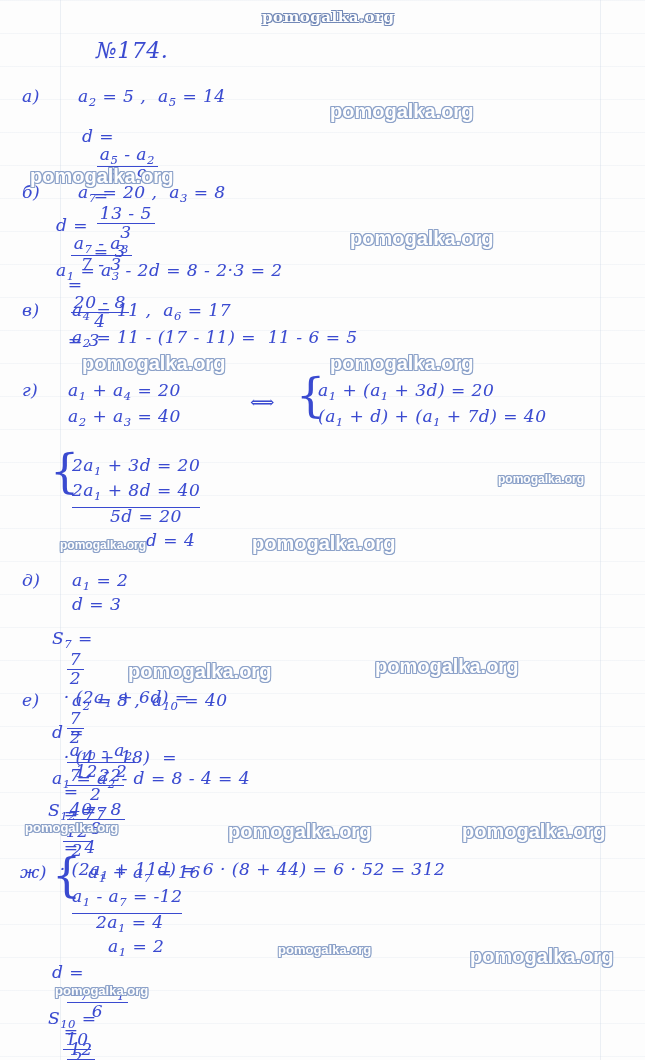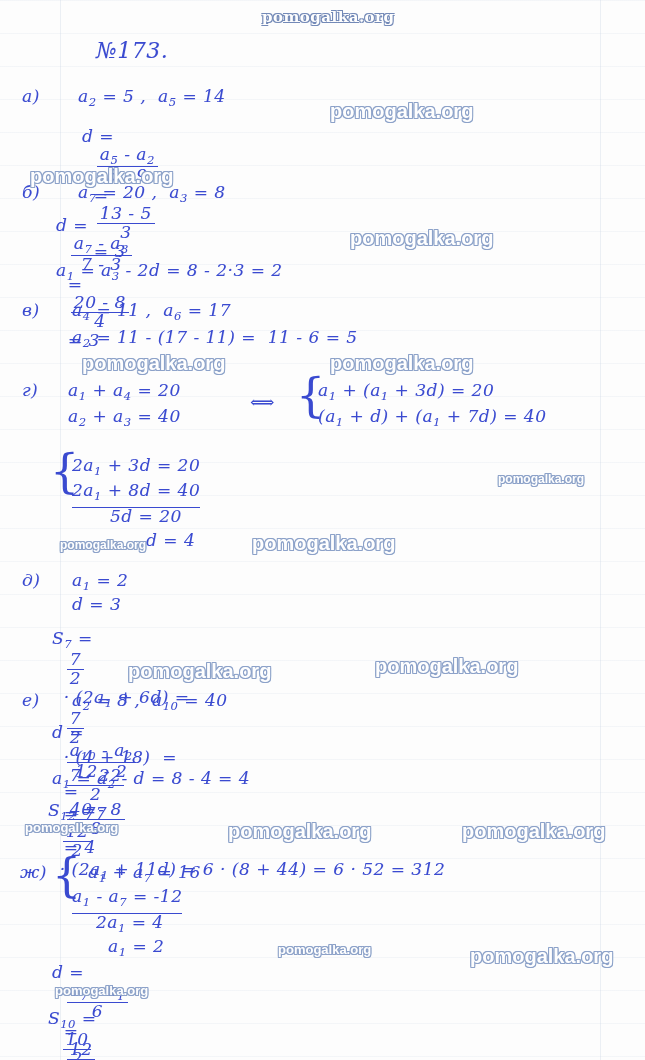--- a/index.html
+++ b/index.html
@@ -75,21 +75,21 @@
       -1px  1px 0 #6f86b5, 1px  1px 0 #6f86b5;
   }
 </style>
 </head>
 <body>
 
 <div class="paper-lines"></div>
 <div class="vline" style="left:60px;"></div>
 <div class="vline" style="left:600px;"></div>
 
-<div class="hand lg" style="left:96px;top:38px;font-size:22px;">№173.</div>
+<div class="hand lg" style="left:96px;top:38px;font-size:22px;">№174.</div>
 
 <div class="hand md" style="left:22px;top:86px;">а)</div>
 <div class="hand md" style="left:78px;top:86px;">a<span class="sub">2</span> = 5 ,  a<span class="sub">5</span> = 14</div>
 <div class="hand md" style="left:82px;top:126px;">d =
   <span class="frac"><span class="num">a<span class="sub">5</span> - a<span class="sub">2</span></span><span class="den">5 - 9</span></span>
   =
   <span class="frac"><span class="num">13 - 5</span><span class="den">3</span></span>
   = 3</div>
 
 <div class="hand md" style="left:22px;top:182px;">б)</div>

